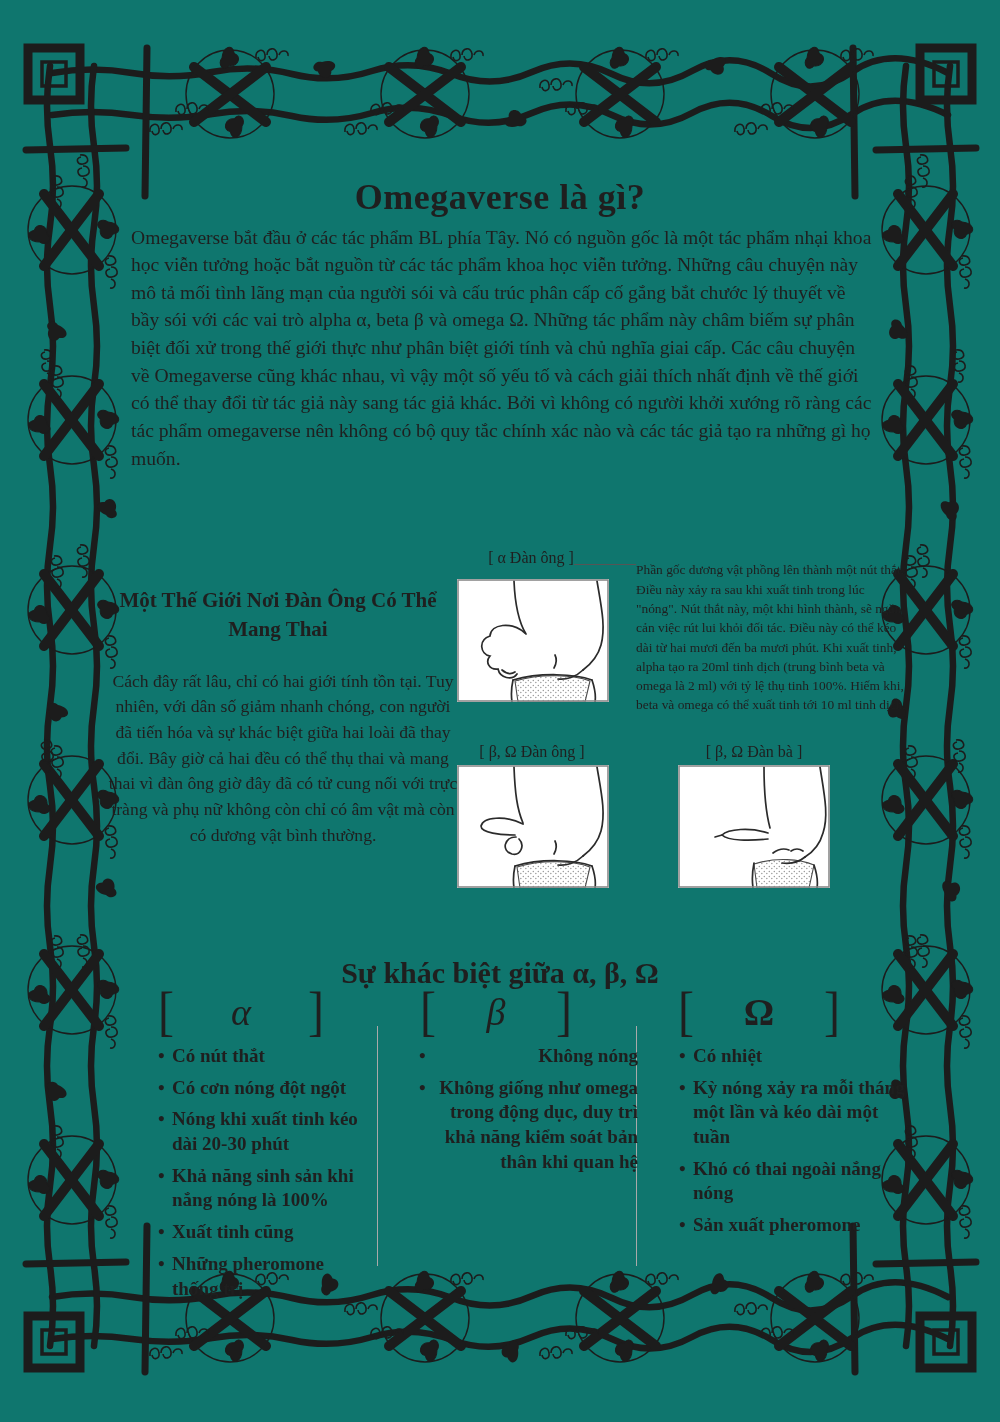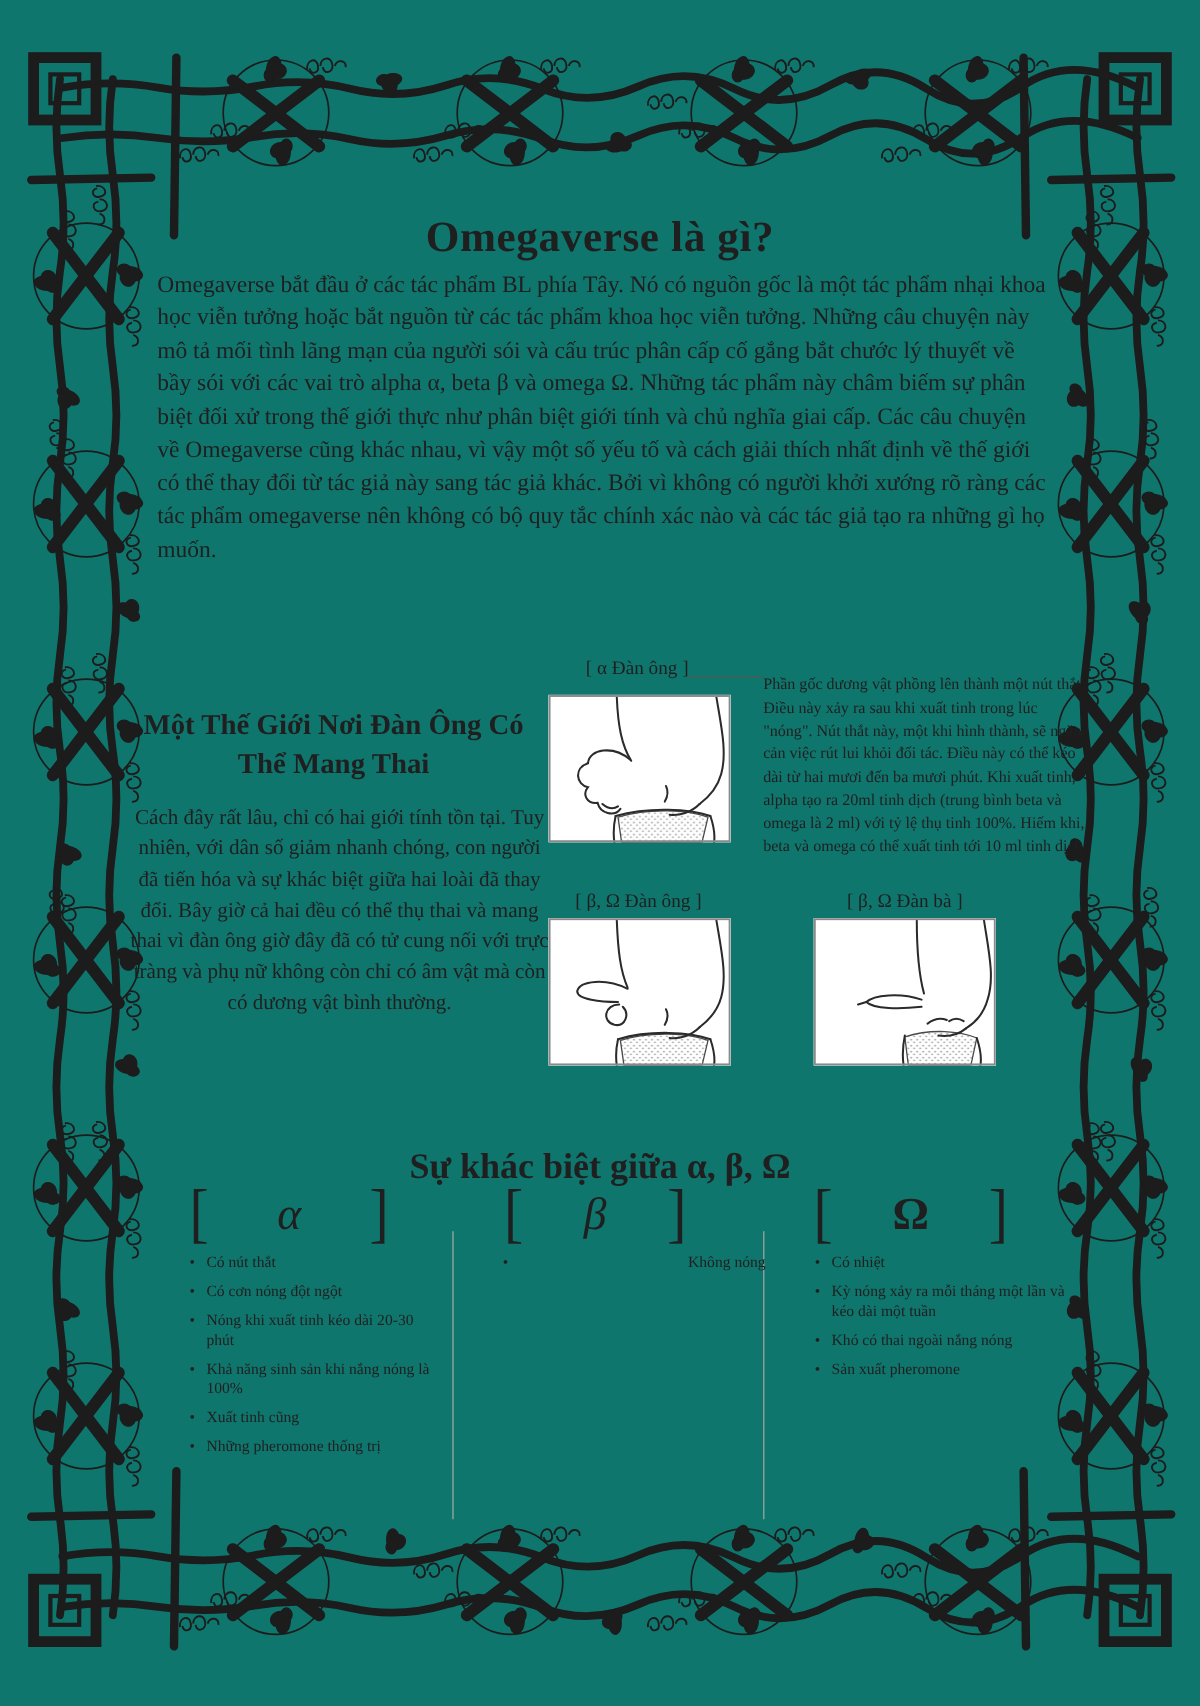--- a/index.html
+++ b/index.html
@@ -7,21 +7,21 @@
     position:relative;width:1000px;height:1422px;margin:0 auto;
     background:#0f766e;overflow:hidden;
     font-family:"Liberation Serif","DejaVu Serif",serif;color:#1f1f1f;
   }
   .border-svg{position:absolute;inset:0;z-index:0;}
   .content{position:absolute;inset:0;z-index:1;}
   .abs{position:absolute;}
   .page-title{top:152px;left:0;width:1000px;text-align:center;font-size:36px;letter-spacing:.5px;}
   .p1{top:204px;left:131px;width:742px;font-size:19.6px;line-height:1.41;text-align:left;}
   .p2{top:454px;left:138px;width:742px;font-size:19.6px;line-height:1.41;}
-  .preg-heading{top:569px;left:106px;width:344px;text-align:center;font-weight:bold;font-size:24px;line-height:1.35;}
+  .preg-heading{top:569px;left:106px;width:344px;text-align:center;font-weight:bold;font-size:21px;line-height:1.35;}
   .preg-body{top:651px;left:108px;width:350px;font-size:17.6px;line-height:1.46;text-align:center;}
   .diag-label{font-weight:normal;font-size:16px;text-align:center;white-space:nowrap;}
   .lbl-a{top:549px;left:450px;width:162px;}
   .lbl-bm{top:743px;left:448px;width:168px;}
   .lbl-bf{top:743px;left:668px;width:172px;}
   .connector{top:564px;left:574px;width:62px;height:0;border-top:1.6px solid #555;}
   .knot-note{top:547px;left:636px;width:272px;font-size:13.4px;line-height:1.44;}
   .diag{background:#fff;}
   .box-a{top:579px;left:457px;}
   .box-bm{top:765px;left:457px;}
@@ -34,21 +34,21 @@
   .bracket-header .br{font-size:48px;font-weight:400;line-height:1;transform:scaleY(1.15);}
   .bracket-header .sym{font-size:38px;line-height:1;}
   .sym-italic{font-style:italic;}
   .sym-omega{font-weight:bold;font-size:40px;}
   .col-divider{width:1px;background:#a9a9a9;top:1026px;height:240px;}
   .dv1{left:377px;}
   .dv2{left:636px;}
   ul.bullets{list-style:none;margin:0;padding:0;top:1044px;}
   ul.bullets li{
     position:relative;padding-left:15px;margin-bottom:7px;
-    font-weight:normal;font-size:13px;line-height:1.3;
+    font-weight:bold;font-size:19px;line-height:1.3;
   }
   ul.bullets li::before{content:"\2022";position:absolute;left:1px;top:0;}
   .ul-a{left:157px;width:208px;}
   .ul-b{left:418px;width:220px;text-align:right;}
   .ul-o{left:678px;width:228px;}
 </style>
 </head>
 <body>
 
 <div class="page">
@@ -269,20 +269,21 @@
     <ul class="abs bullets ul-a">
       <li>Có nút thắt</li>
       <li>Có cơn nóng đột ngột</li>
       <li>Nóng khi xuất tinh kéo dài 20-30 phút</li>
       <li>Khả năng sinh sản khi nắng nóng là 100%</li>
       <li>Xuất tinh cũng</li>
       <li>Những pheromone thống trị</li>
     </ul>
     <ul class="abs bullets ul-b">
       <li>Không nóng</li>
+      <li>Không giống như omega trong động dục, duy trì khả năng kiểm soát bản thân khi quan hệ</li>
     </ul>
     <ul class="abs bullets ul-o">
       <li>Có nhiệt</li>
       <li>Kỳ nóng xảy ra mỗi tháng một lần và kéo dài một tuần</li>
       <li>Khó có thai ngoài nắng nóng</li>
       <li>Sản xuất pheromone</li>
     </ul>
 
   </div>
 </div>

